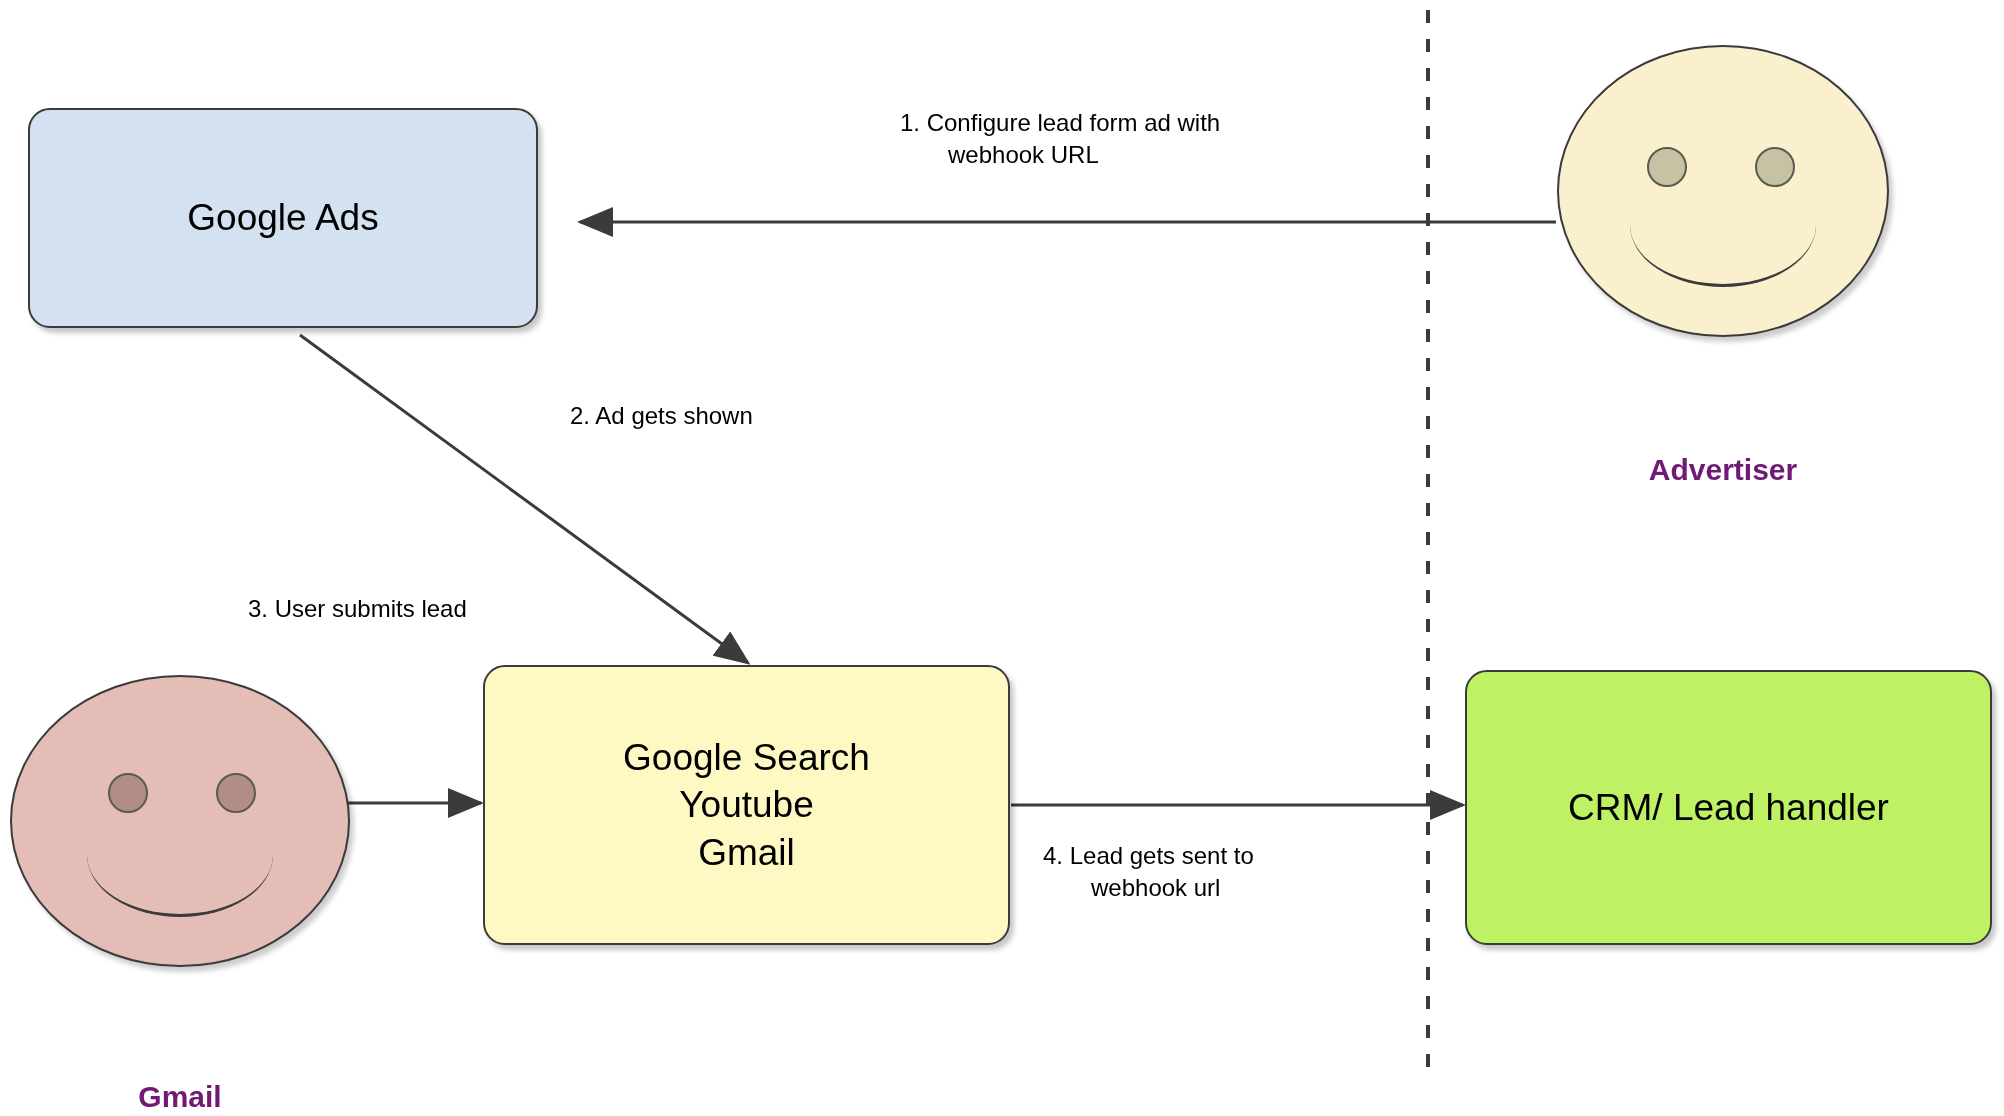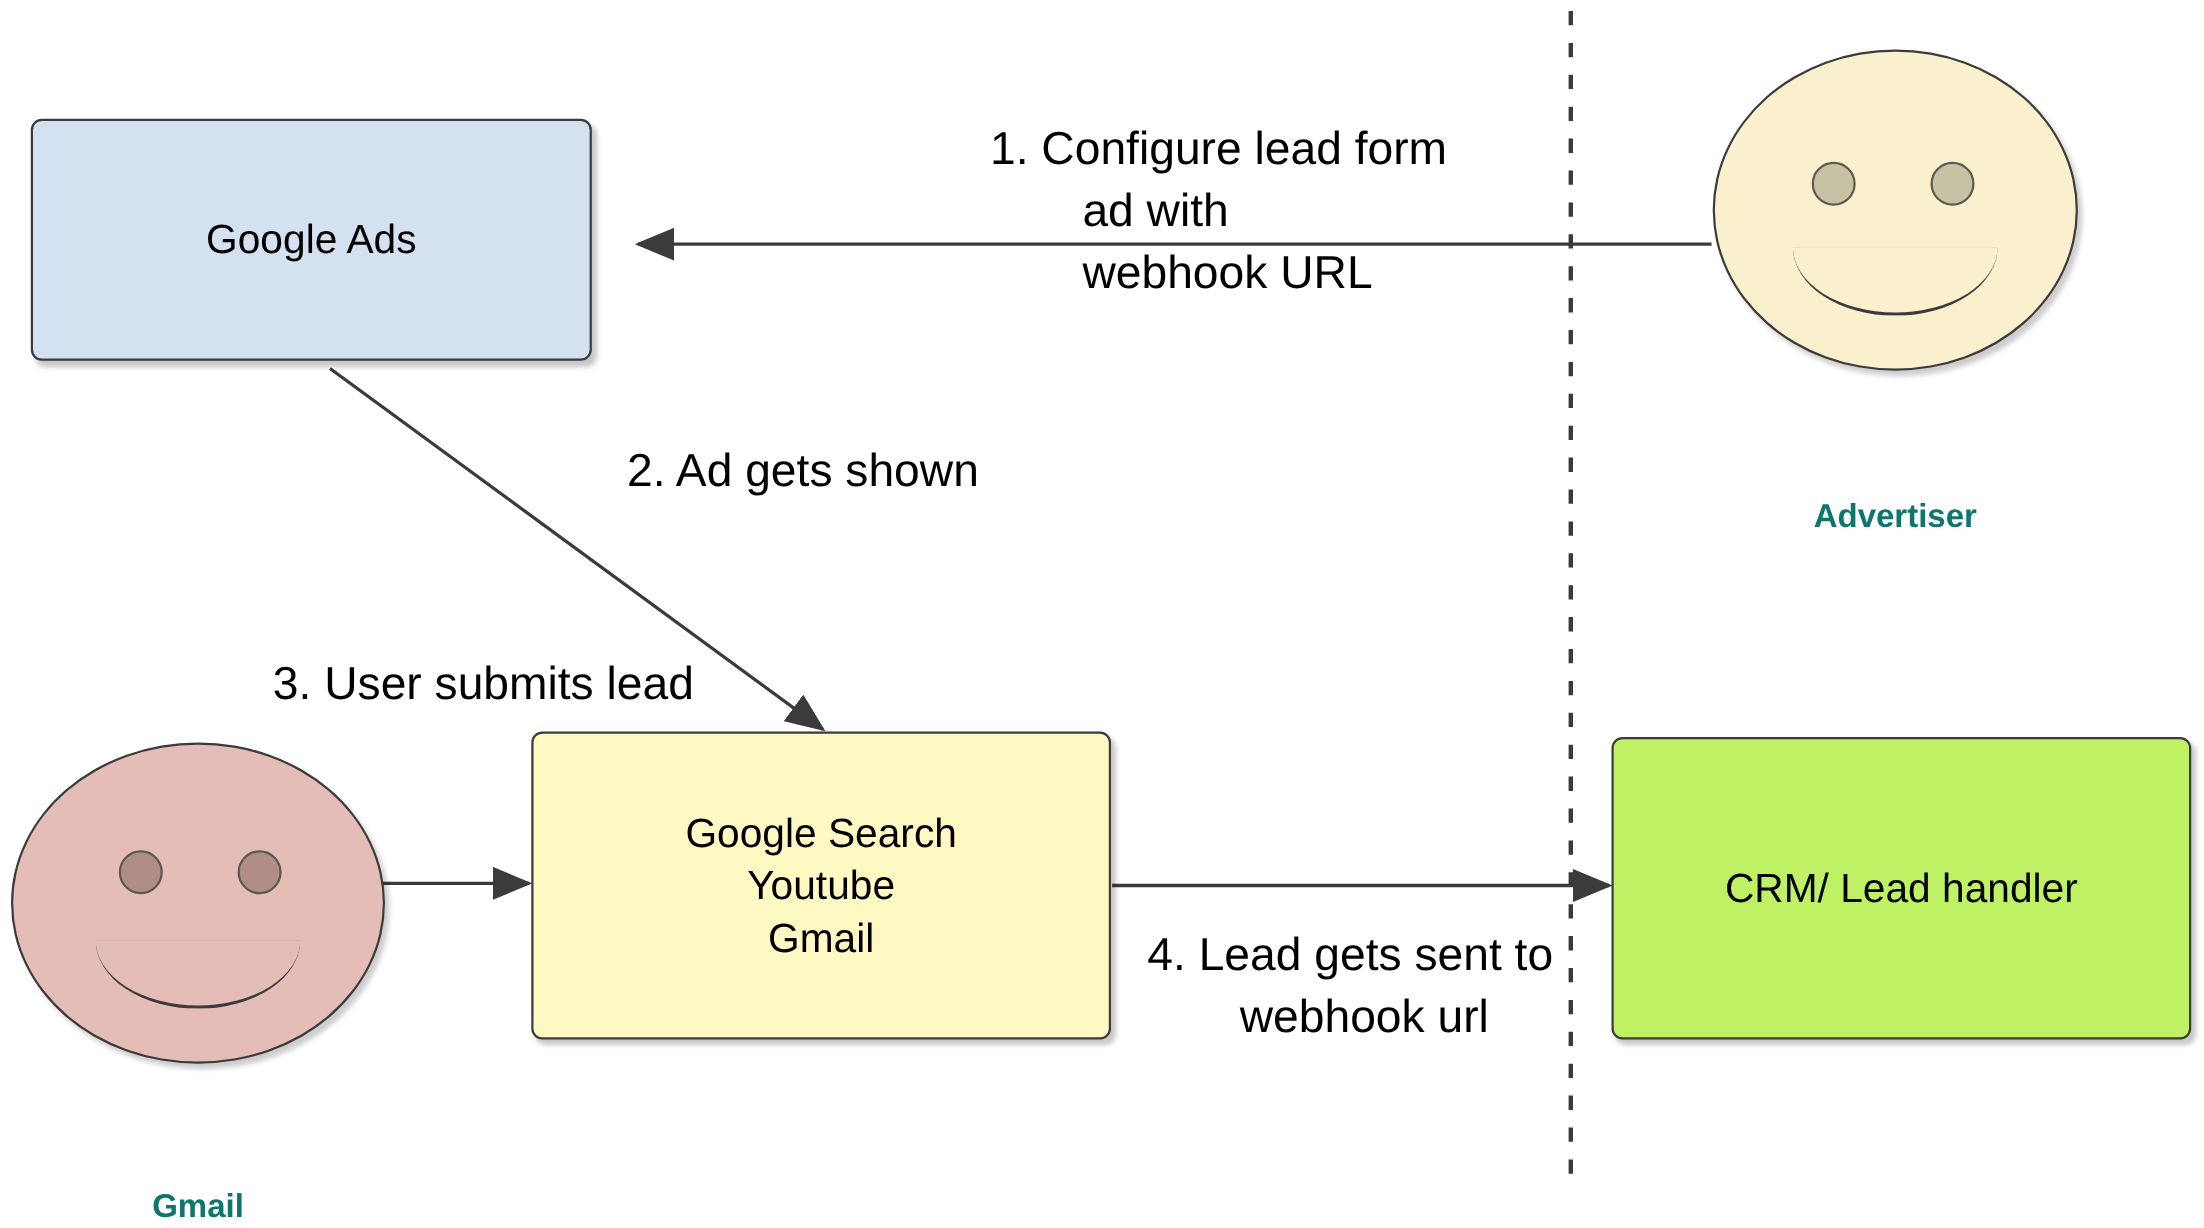--- a/index.html
+++ b/index.html
@@ -25,21 +25,21 @@
     width: 2004px;
     height: 1116px;
     pointer-events: none;
   }
 
   
   .node-box {
     position: absolute;
     box-sizing: border-box;
     border: 2px solid #3b3b3b;
-    border-radius: 10px;
+    border-radius: 22px;
     display: flex;
     align-items: center;
     justify-content: center;
     text-align: center;
     color: #000000;
     box-shadow: 4px 5px 5px rgba(0,0,0,0.22);
   }
   .node-label {
     line-height: 1.28;
     white-space: pre-line;
@@ -87,21 +87,21 @@
     border-left: 0; border-right: 0; border-top: 0;
     box-sizing: border-box;
   }
   .actor-name {
     position: absolute;
     left: 0;
     width: 100%;
     text-align: center;
     font-weight: bold;
     font-size: 30px;
-    color: #0f766e;
+    color: #701a75;
   }
 
   #actor-advertiser { left: 1557px; top: 45px; width: 332px; height: 400px; }
   #actor-advertiser .actor-face {
     width: 332px; height: 292px;
     background: #fbf0cd;
   }
   #actor-advertiser .eye {
     width: 40px; height: 40px;
     background: #c7c2a4;
@@ -121,21 +121,21 @@
     background: #b08d87;
   }
   #actor-user .eye.left  { left: 96px;  top: 96px; }
   #actor-user .eye.right { left: 204px; top: 96px; }
   #actor-user .mouth { top: 178px; width: 186px; height: 62px; }
   #actor-user .actor-name { top: 405px; }
 
   
   .edge-label {
     position: absolute;
-    font-size: 42px;
+    font-size: 24px;
     color: #000000;
     line-height: 1.34;
     white-space: pre-line;
     text-indent: -2.0em;
     padding-left: 2.0em;
     box-sizing: border-box;
   }
   #label-step-1 { left: 900px; top: 107px; width: 470px; }
   #label-step-2 { left: 570px; top: 400px; width: 400px; }
   #label-step-3 { left: 248px; top: 593px; width: 400px; }

